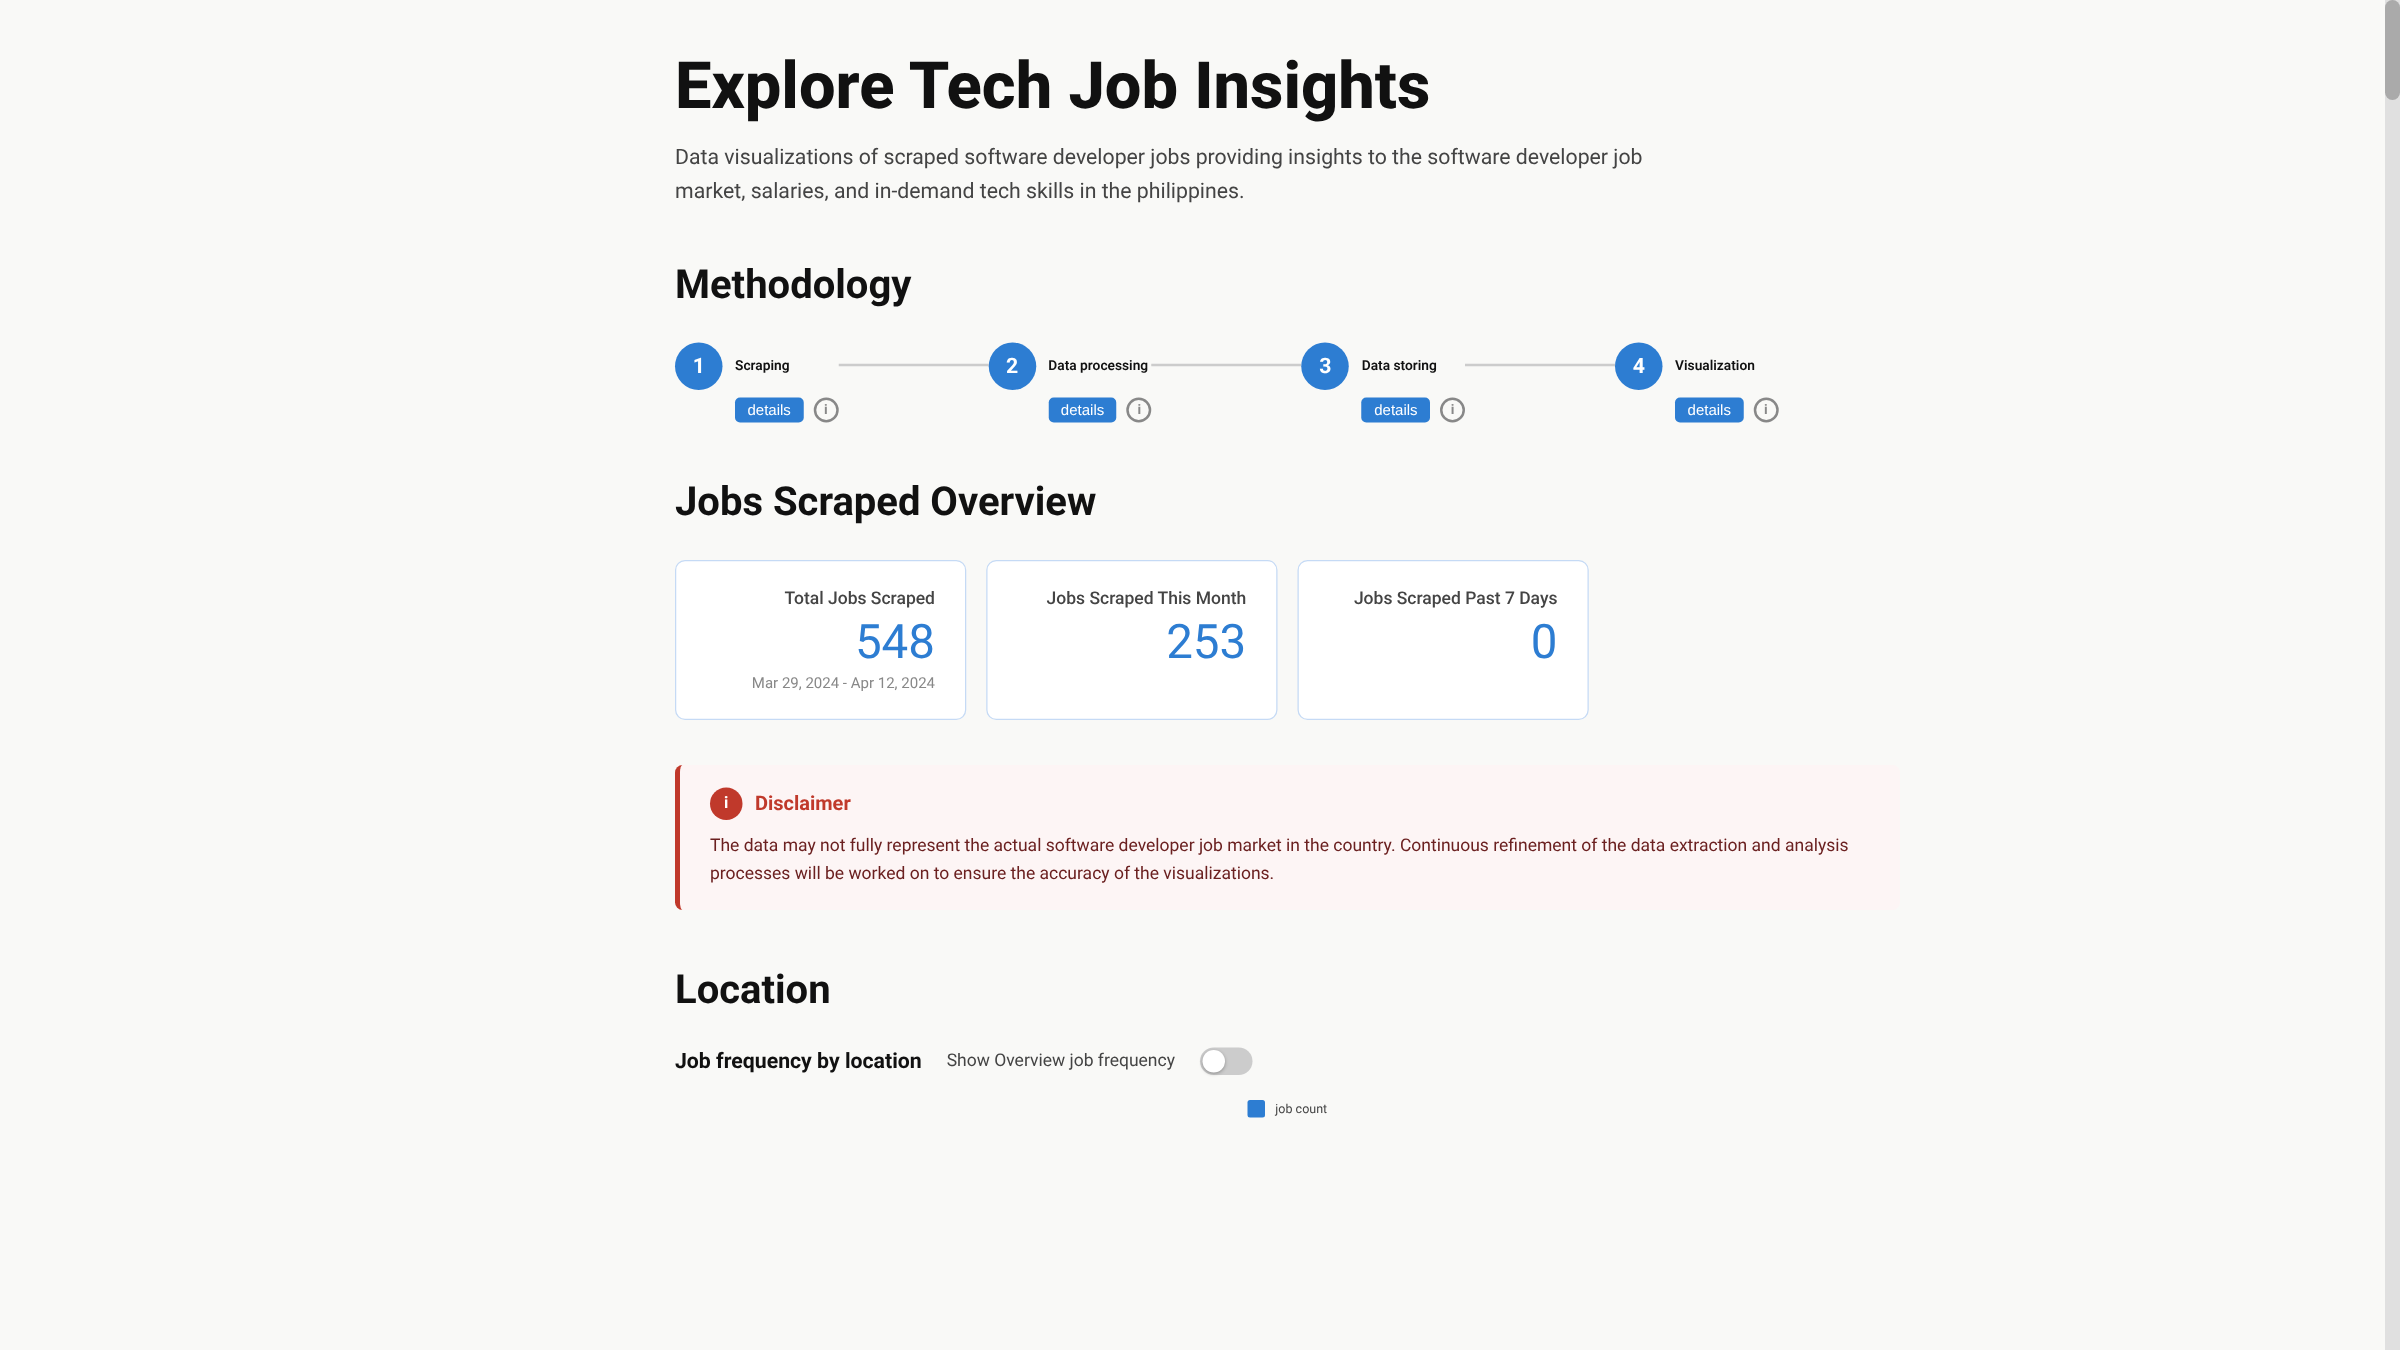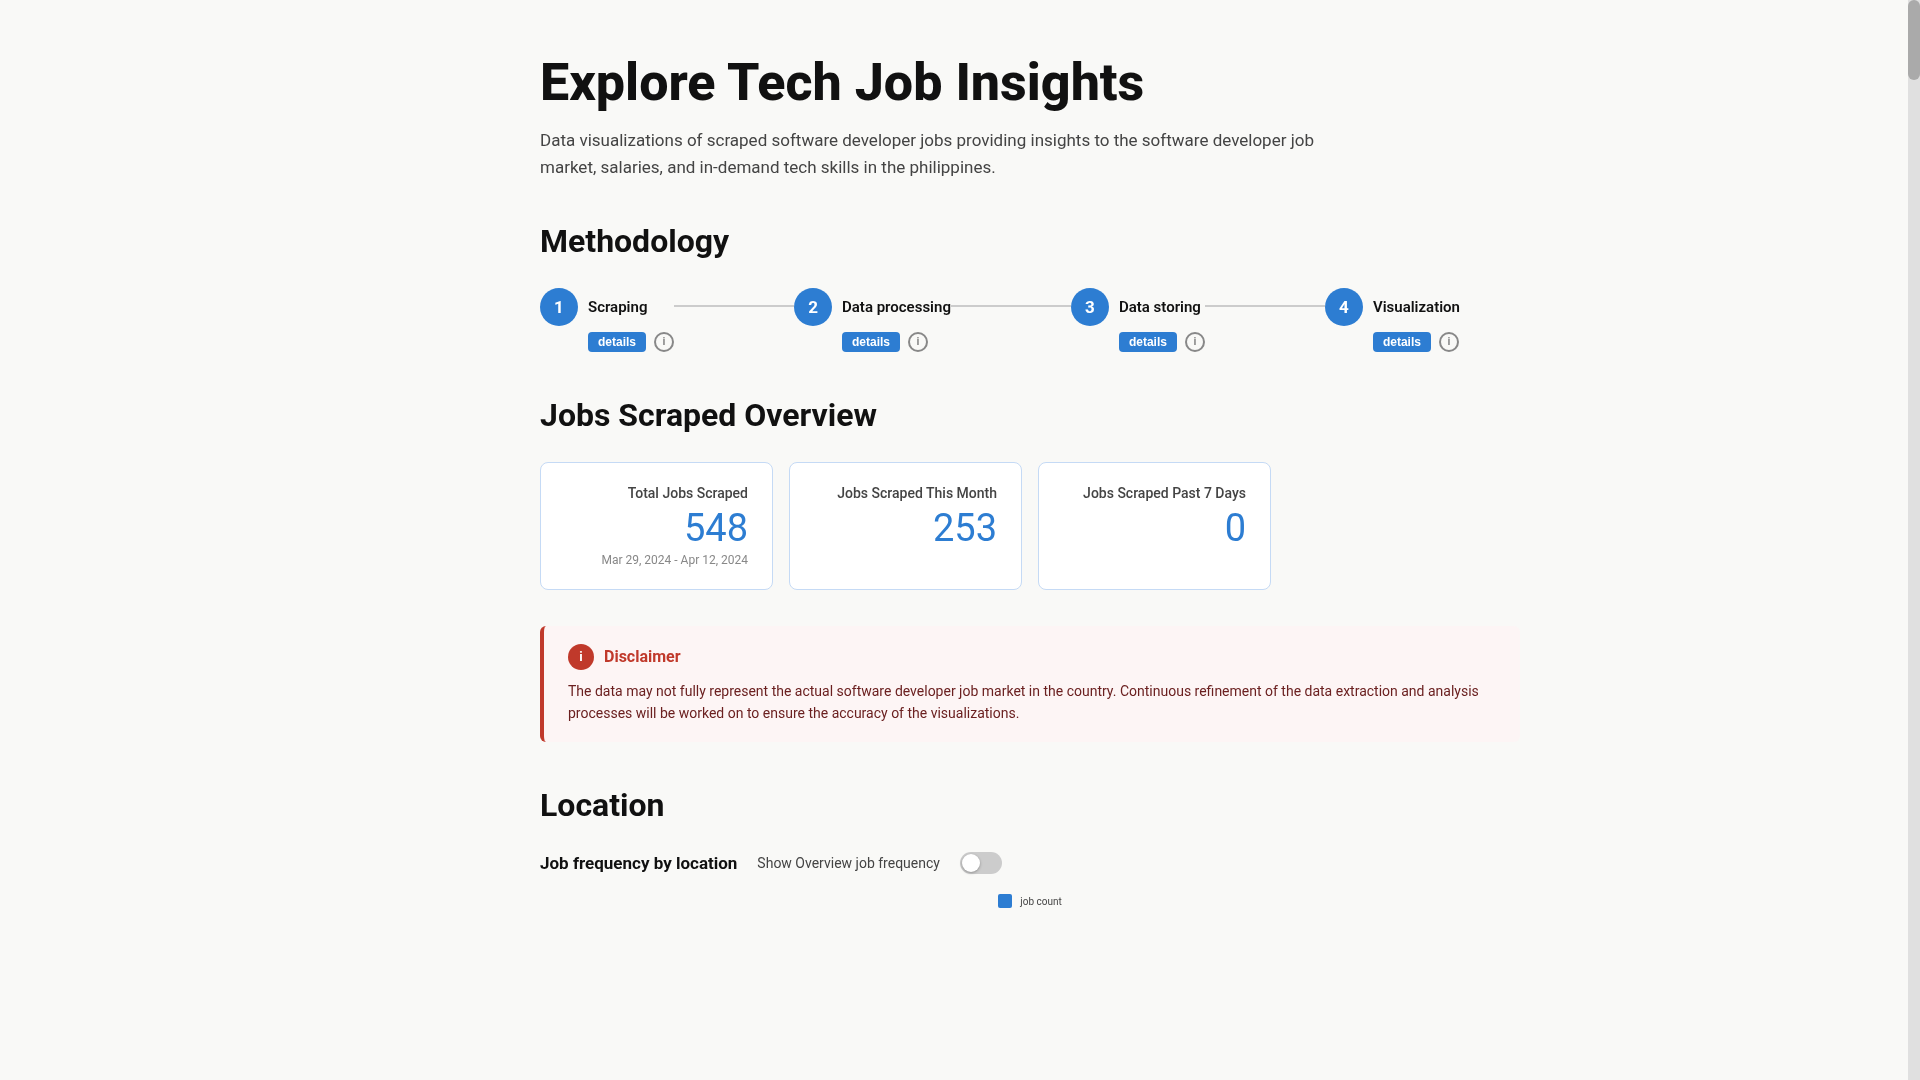--- a/index.html
+++ b/index.html
@@ -31,21 +31,21 @@
       width: 100%;
       height: 80px;
       background: #aaa;
       border-radius: 6px;
       position: absolute;
       top: 0;
     }
 
     .page-container {
       max-width: 1240px;
-      margin: 14px auto;
+      margin: 0 auto;
       padding: 40px 60px 60px 200px;
     }
 
     .page-title {
       font-size: 52px;
       font-weight: 800;
       color: #111;
       margin-bottom: 16px;
       line-height: 1.1;
     }
@@ -96,21 +96,21 @@
       color: white;
       display: flex;
       align-items: center;
       justify-content: center;
       font-size: 17px;
       font-weight: 700;
       flex-shrink: 0;
     }
 
     .step-name {
-      font-size: 15px;
+      font-size: 11px;
       font-weight: 600;
       color: #111;
       white-space: nowrap;
     }
 
     .step-actions {
       display: flex;
       align-items: center;
       gap: 8px;
       margin-top: 6px;
@@ -118,21 +118,21 @@
     }
 
     .details-btn {
       background-color: #2d7dd2;
       color: white;
       border: none;
       border-radius: 4px;
       padding: 3px 10px;
       font-size: 12px;
       cursor: pointer;
-      font-weight: 700;
+      font-weight: 400;
     }
 
     .info-icon {
       width: 20px;
       height: 20px;
       border-radius: 50%;
       border: 2px solid #888;
       display: flex;
       align-items: center;
       justify-content: center;

